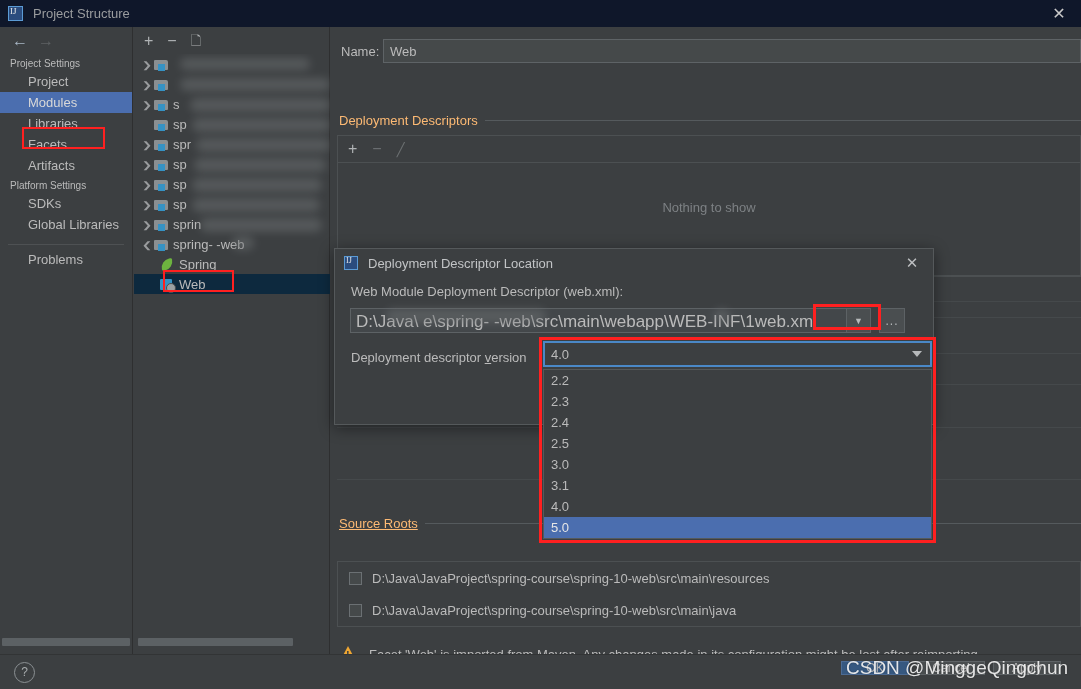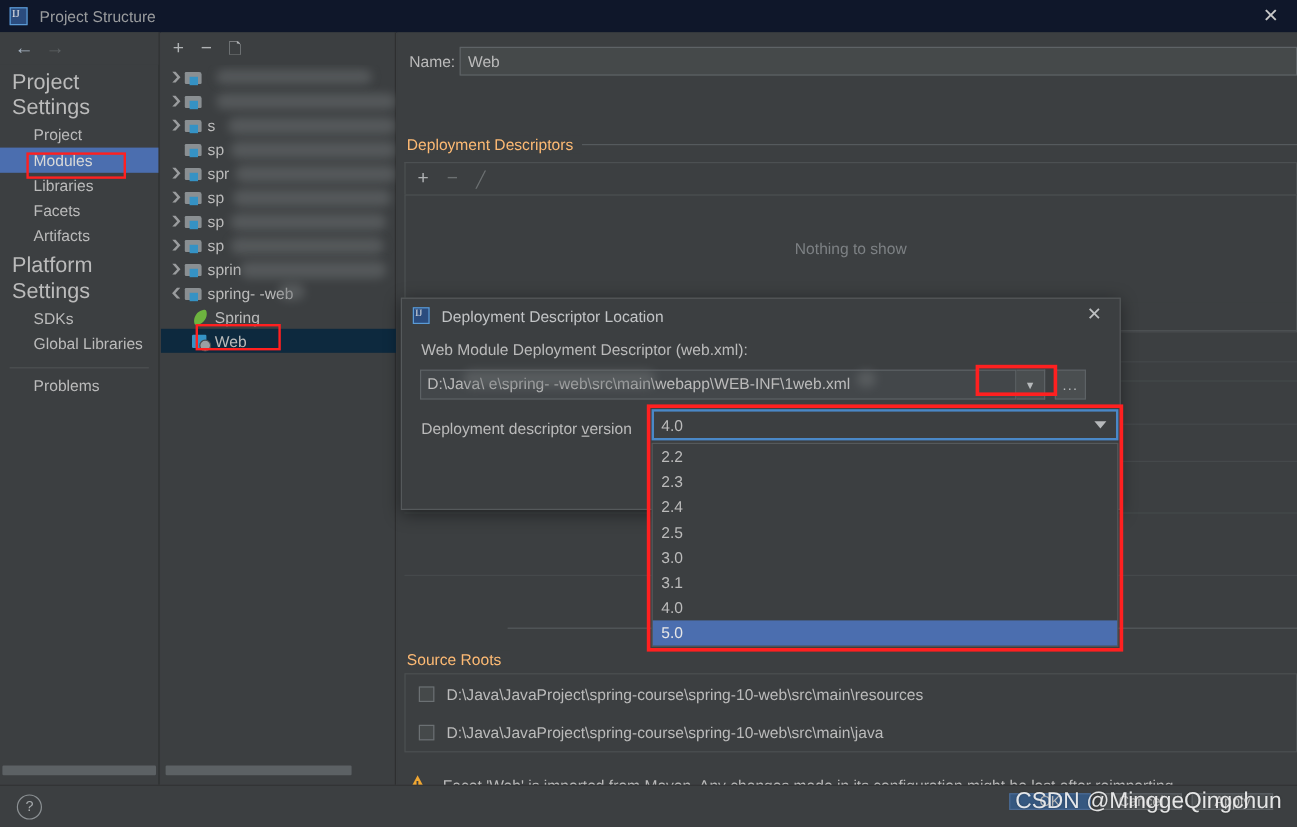--- a/index.html
+++ b/index.html
@@ -45,21 +45,21 @@
     border-right:1px solid #2e2f30;
   }
   #nav-arrows{
     height:27px; display:flex; align-items:center; padding-left:7px;
     background:#3c3f41;
   }
   .nav-arrow{ width:26px; text-align:center; font-size:16px; color:#a9b7c6; }
   .nav-arrow.disabled{ color:#5e6264; }
 
   .side-group{
-    padding:4px 0 2px 10px; color:#bbbbbb; font-size:18px;
+    padding:4px 0 2px 10px; color:#bbbbbb; font-size:10px;
   }
   .side-item{
     padding:3px 0 3px 28px; color:#bbbbbb; font-size:13px; height:21px;
     line-height:15px; white-space:nowrap;
   }
   .side-item.selected{
     background:#4b6eaf; color:#d8d8d8;
   }
   .side-sep{
     margin:9px 8px 4px 8px; border-top:1px solid #4e5153;
@@ -258,21 +258,21 @@
   }
   #dlg-desc-label{
     position:absolute; left:16px; top:35px; color:#bbbbbb; font-size:13px;
   }
   #path-row{
     position:absolute; left:15px; top:59px; width:570px; height:25px;
     display:flex; align-items:center;
   }
   #path-field{
     width:497px; height:25px; background:#43474a; border:1px solid #5d6265;
-    color:#bbbbbb; font-size:13px; padding:3px 5px; overflow:hidden;
+    color:#bbbbbb; font-size:17px; padding:3px 5px; overflow:hidden;
     white-space:nowrap; position:relative;
   }
   #path-arrow{
     width:24px; height:25px; background:#4a4e50; border:1px solid #5d6265;
     border-left:none; display:flex; align-items:center; justify-content:center;
     color:#b6b9bb; font-size:9px;
   }
   #path-browse{
     width:26px; height:25px; margin-left:8px; background:#4a4e50;
     border:1px solid #5d6265; display:flex; align-items:center;
@@ -479,21 +479,21 @@
     </div>
   </div>
 
   <div class="bgline" style="top:274px;"></div>
   <div class="bgline" style="top:290px;"></div>
   <div class="bgline" style="top:326px;"></div>
   <div class="bgline" style="top:357px;"></div>
   <div class="bgline" style="top:400px;"></div>
   <div class="bgline" style="top:452px;"></div>
 
-  <div class="section-title" style="left:8px; top:515px;">Source Roots</div>
+  <div class="section-title" style="left:8px; top:489px;text-decoration:underline;">Source Roots</div>
   <div class="section-line" style="left:92px; top:496px; width:658px;"></div>
 
   <div id="sr-box">
     <div class="sr-row">
       <span class="cbox"></span>
       <span class="sr-text">D:\Java\JavaProject\spring-course\spring-10-web\src\main\resources</span>
     </div>
     <div class="sr-row">
       <span class="cbox"></span>
       <span class="sr-text">D:\Java\JavaProject\spring-course\spring-10-web\src\main\java</span>

